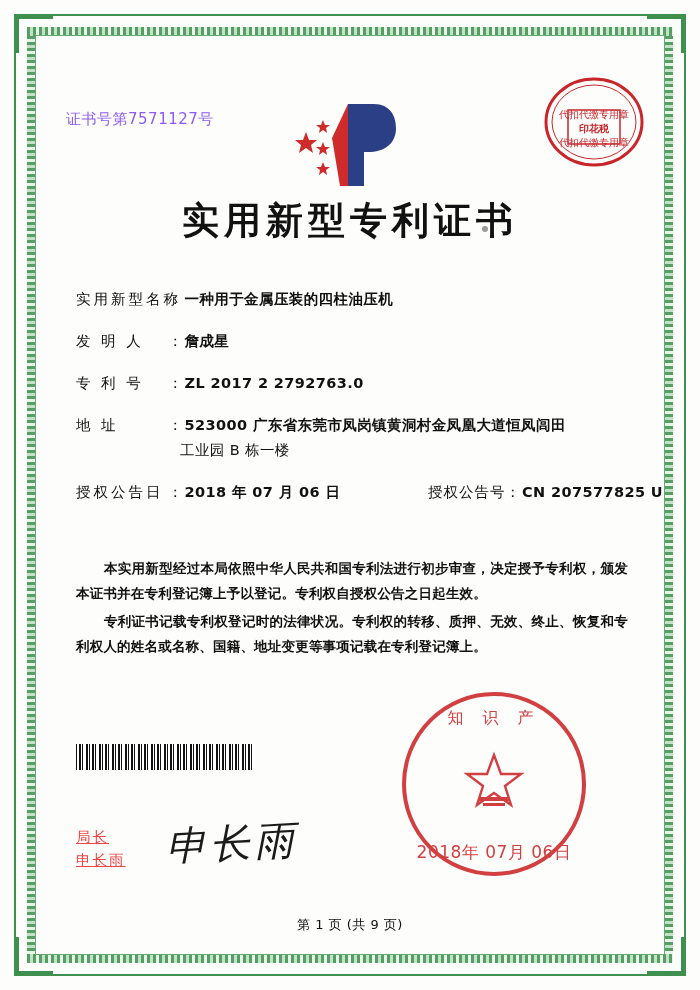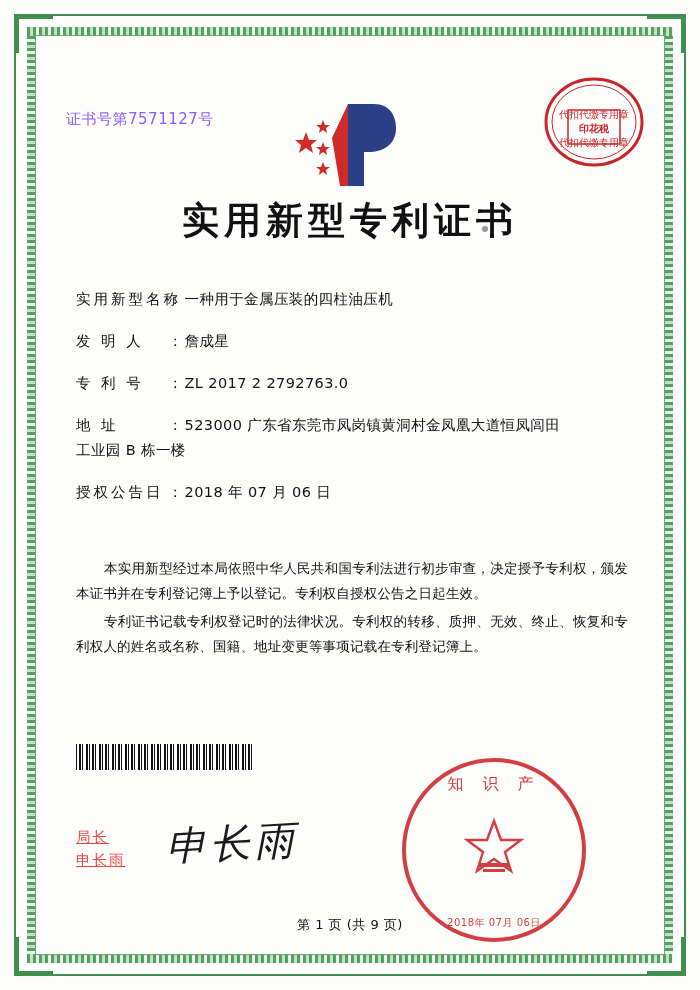--- a/index.html
+++ b/index.html
@@ -151,23 +151,24 @@
     margin-bottom: 23px;
     white-space: nowrap;
   }
   .field-label {
     display: inline-block;
     width: 92px;
     letter-spacing: 3px;
   }
   .field-colon { margin: 0 2px 0 0; }
   .field-value { letter-spacing: .4px; }
-  .field-value.bold { font-weight: normal; }
+  .field-value.bold { font-weight: bold; }
   .field-cont {
     display: block;
+    margin-left: 104px;
     margin-top: 6px;
     letter-spacing: .4px;
   }
   .row-two-col .right-part {
     position: absolute;
     left: 352px;
     top: 0;
   }
   .row-two-col .right-label { letter-spacing: 1px; }
 
@@ -179,39 +180,40 @@
     top: 508px;
     font-size: 13.5px;
     line-height: 25px;
     color: #111;
     text-align: justify;
   }
   .paras p {
     margin: 0 12px 3px 0;
     text-indent: 28px;
     letter-spacing: .2px;
+    font-weight: bold;
   }
 
   
   .barcode {
     position: absolute;
     left: 28px;
     top: 696px;
     width: 178px;
     height: 26px;
     background: repeating-linear-gradient(90deg,
       #111 0 1px, #fff 1px 3px, #111 3px 5px, #fff 5px 6px,
       #111 6px 7px, #fff 7px 10px, #111 10px 12px, #fff 12px 13px);
   }
 
   
   .seal {
     position: absolute;
     right: 66px;
-    top: 710px;
+    top: 644px;
     width: 176px;
     height: 176px;
     border: 4px solid #cf2f32;
     border-radius: 50%;
     opacity: .92;
   }
   .seal .seal-star {
     position: absolute;
     left: 50%; top: 50%;
     transform: translate(-50%,-50%);
@@ -227,21 +229,21 @@
     letter-spacing: 7px;
   }
   .seal .seal-top-text { top: 12px; font-size: 16px; }
   .seal .seal-bottom-text { bottom: 30px; font-size: 15px; }
   .seal .seal-date {
     position: absolute;
     left: 0; right: 0;
     bottom: 8px;
     text-align: center;
     color: #cf2f32;
-    font-size: 10px;
+    font-size: 17px;
     letter-spacing: .5px;
   }
 
   
   .director {
     position: absolute;
     left: 28px;
     top: 778px;
     font-size: 14.5px;
     color: #ef4444;
@@ -331,20 +333,23 @@
 
 
 
       <div class="field-row">
         <span class="field-label">地 址</span><span class="field-colon">：</span><span class="field-value bold">523000  广东省东莞市凤岗镇黄洞村金凤凰大道恒凤闾田</span>
         <span class="field-cont">工业园 B 栋一楼</span>
       </div>
 
       <div class="field-row row-two-col">
         <span class="field-label">授权公告日</span><span class="field-colon">：</span><span class="field-value bold">2018 年 07 月 06 日</span>
+        <span class="right-part">
+          <span class="right-label">授权公告号</span><span class="field-colon">：</span><span class="field-value bold">CN 207577825 U</span>
+        </span>
       </div>
 
     </div>
 
     <div class="paras">
       <p>本实用新型经过本局依照中华人民共和国专利法进行初步审查，决定授予专利权，颁发本证书并在专利登记簿上予以登记。专利权自授权公告之日起生效。</p>
       <p>专利证书记载专利权登记时的法律状况。专利权的转移、质押、无效、终止、恢复和专利权人的姓名或名称、国籍、地址变更等事项记载在专利登记簿上。</p>
     </div>
 
     <div class="barcode"></div>

